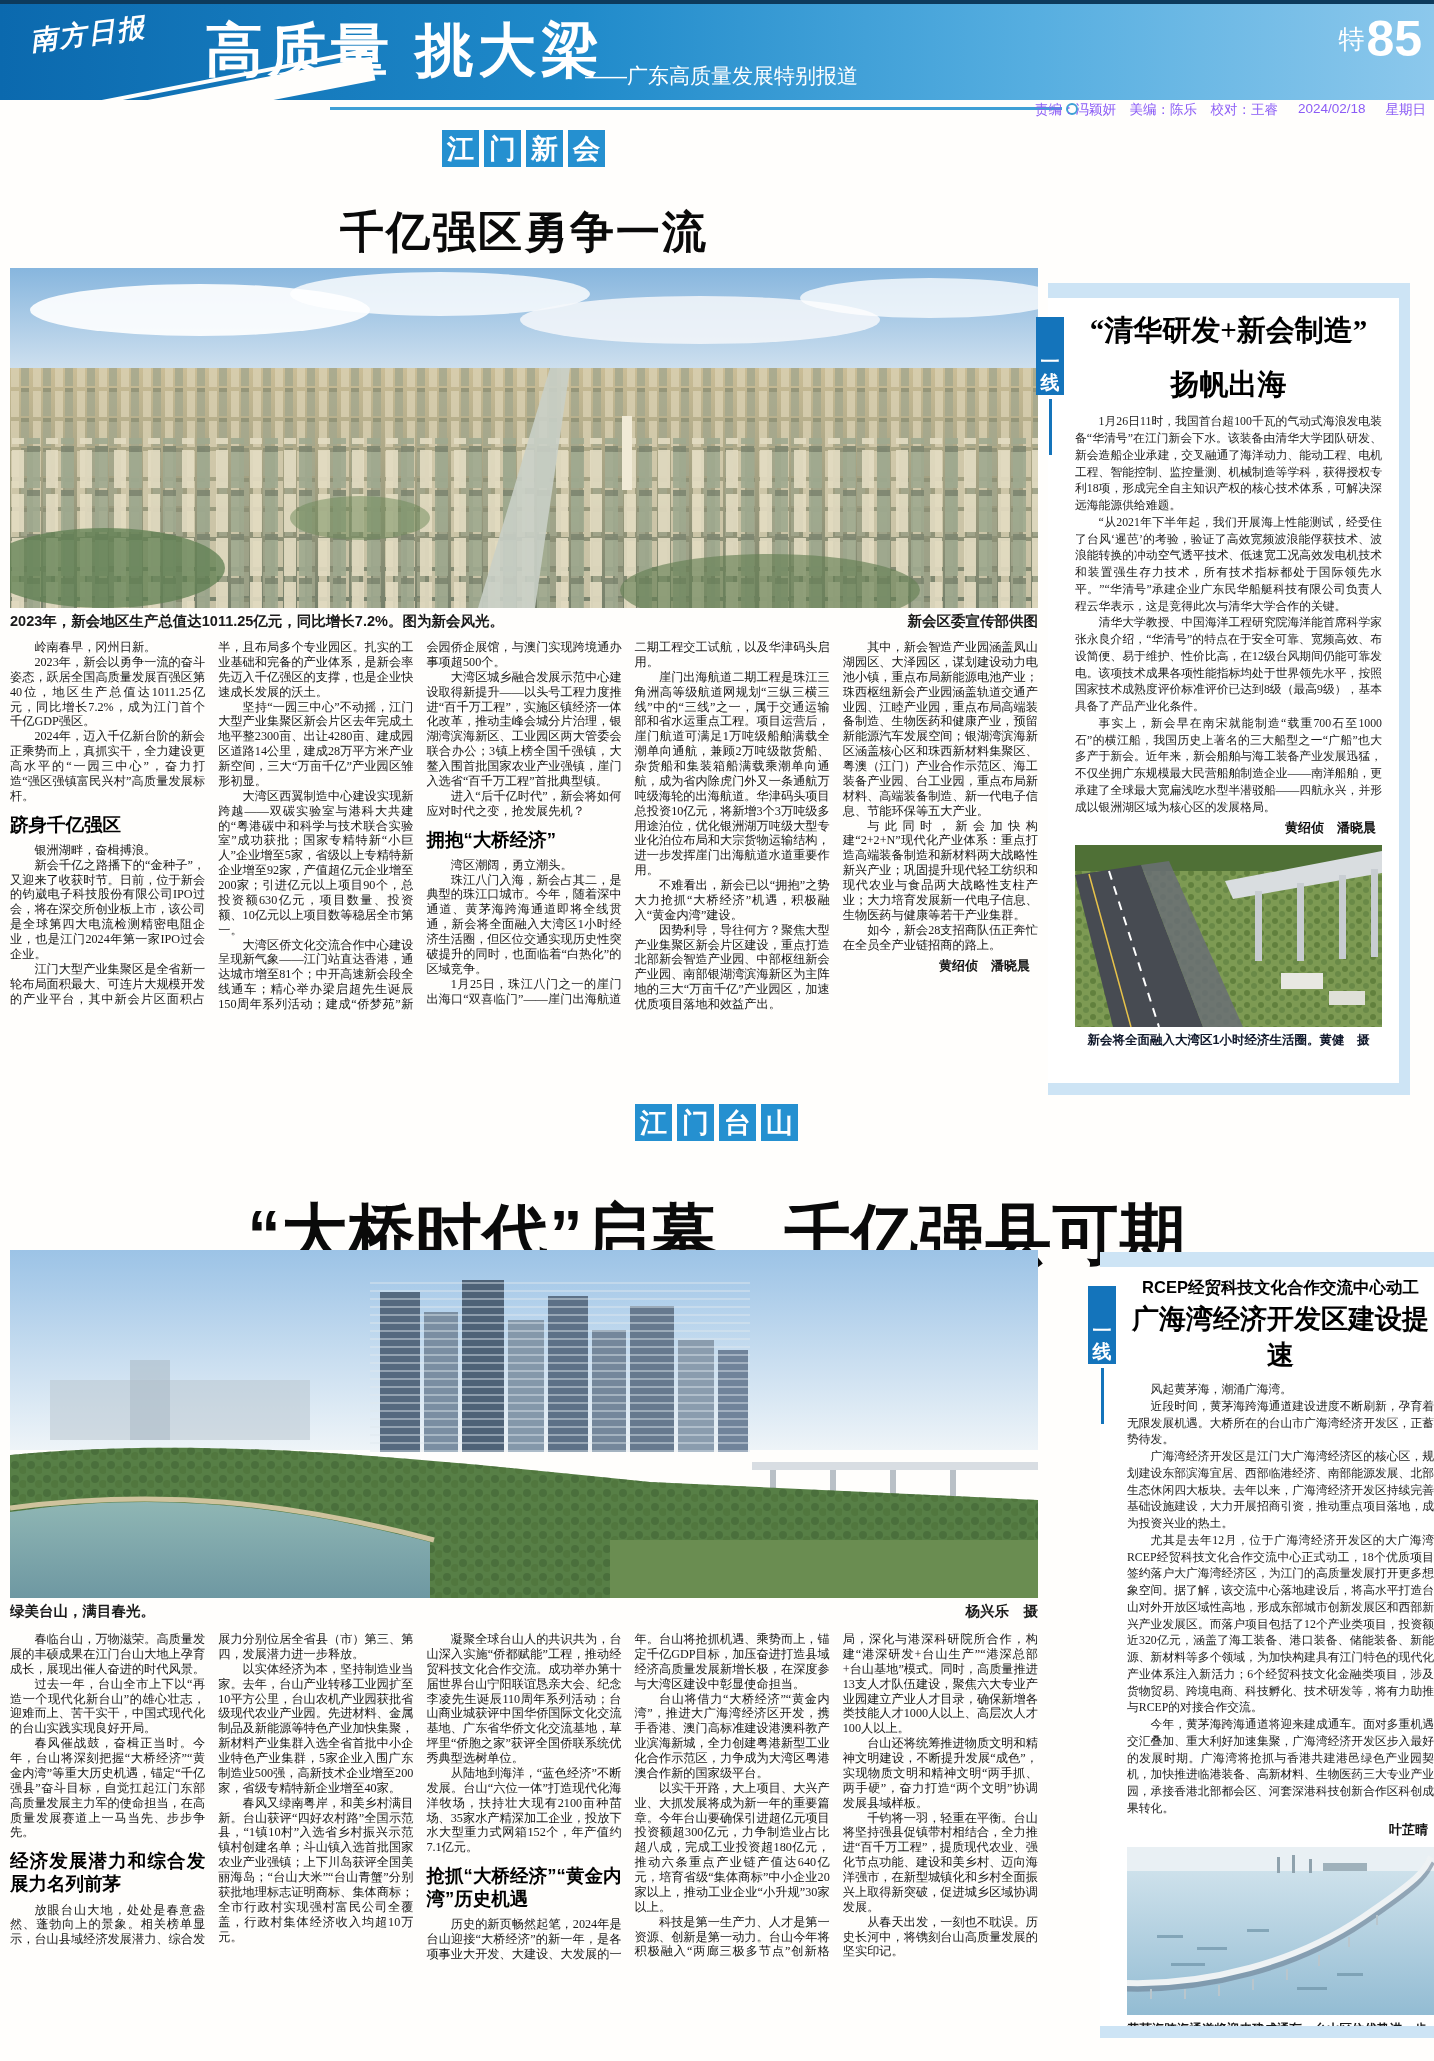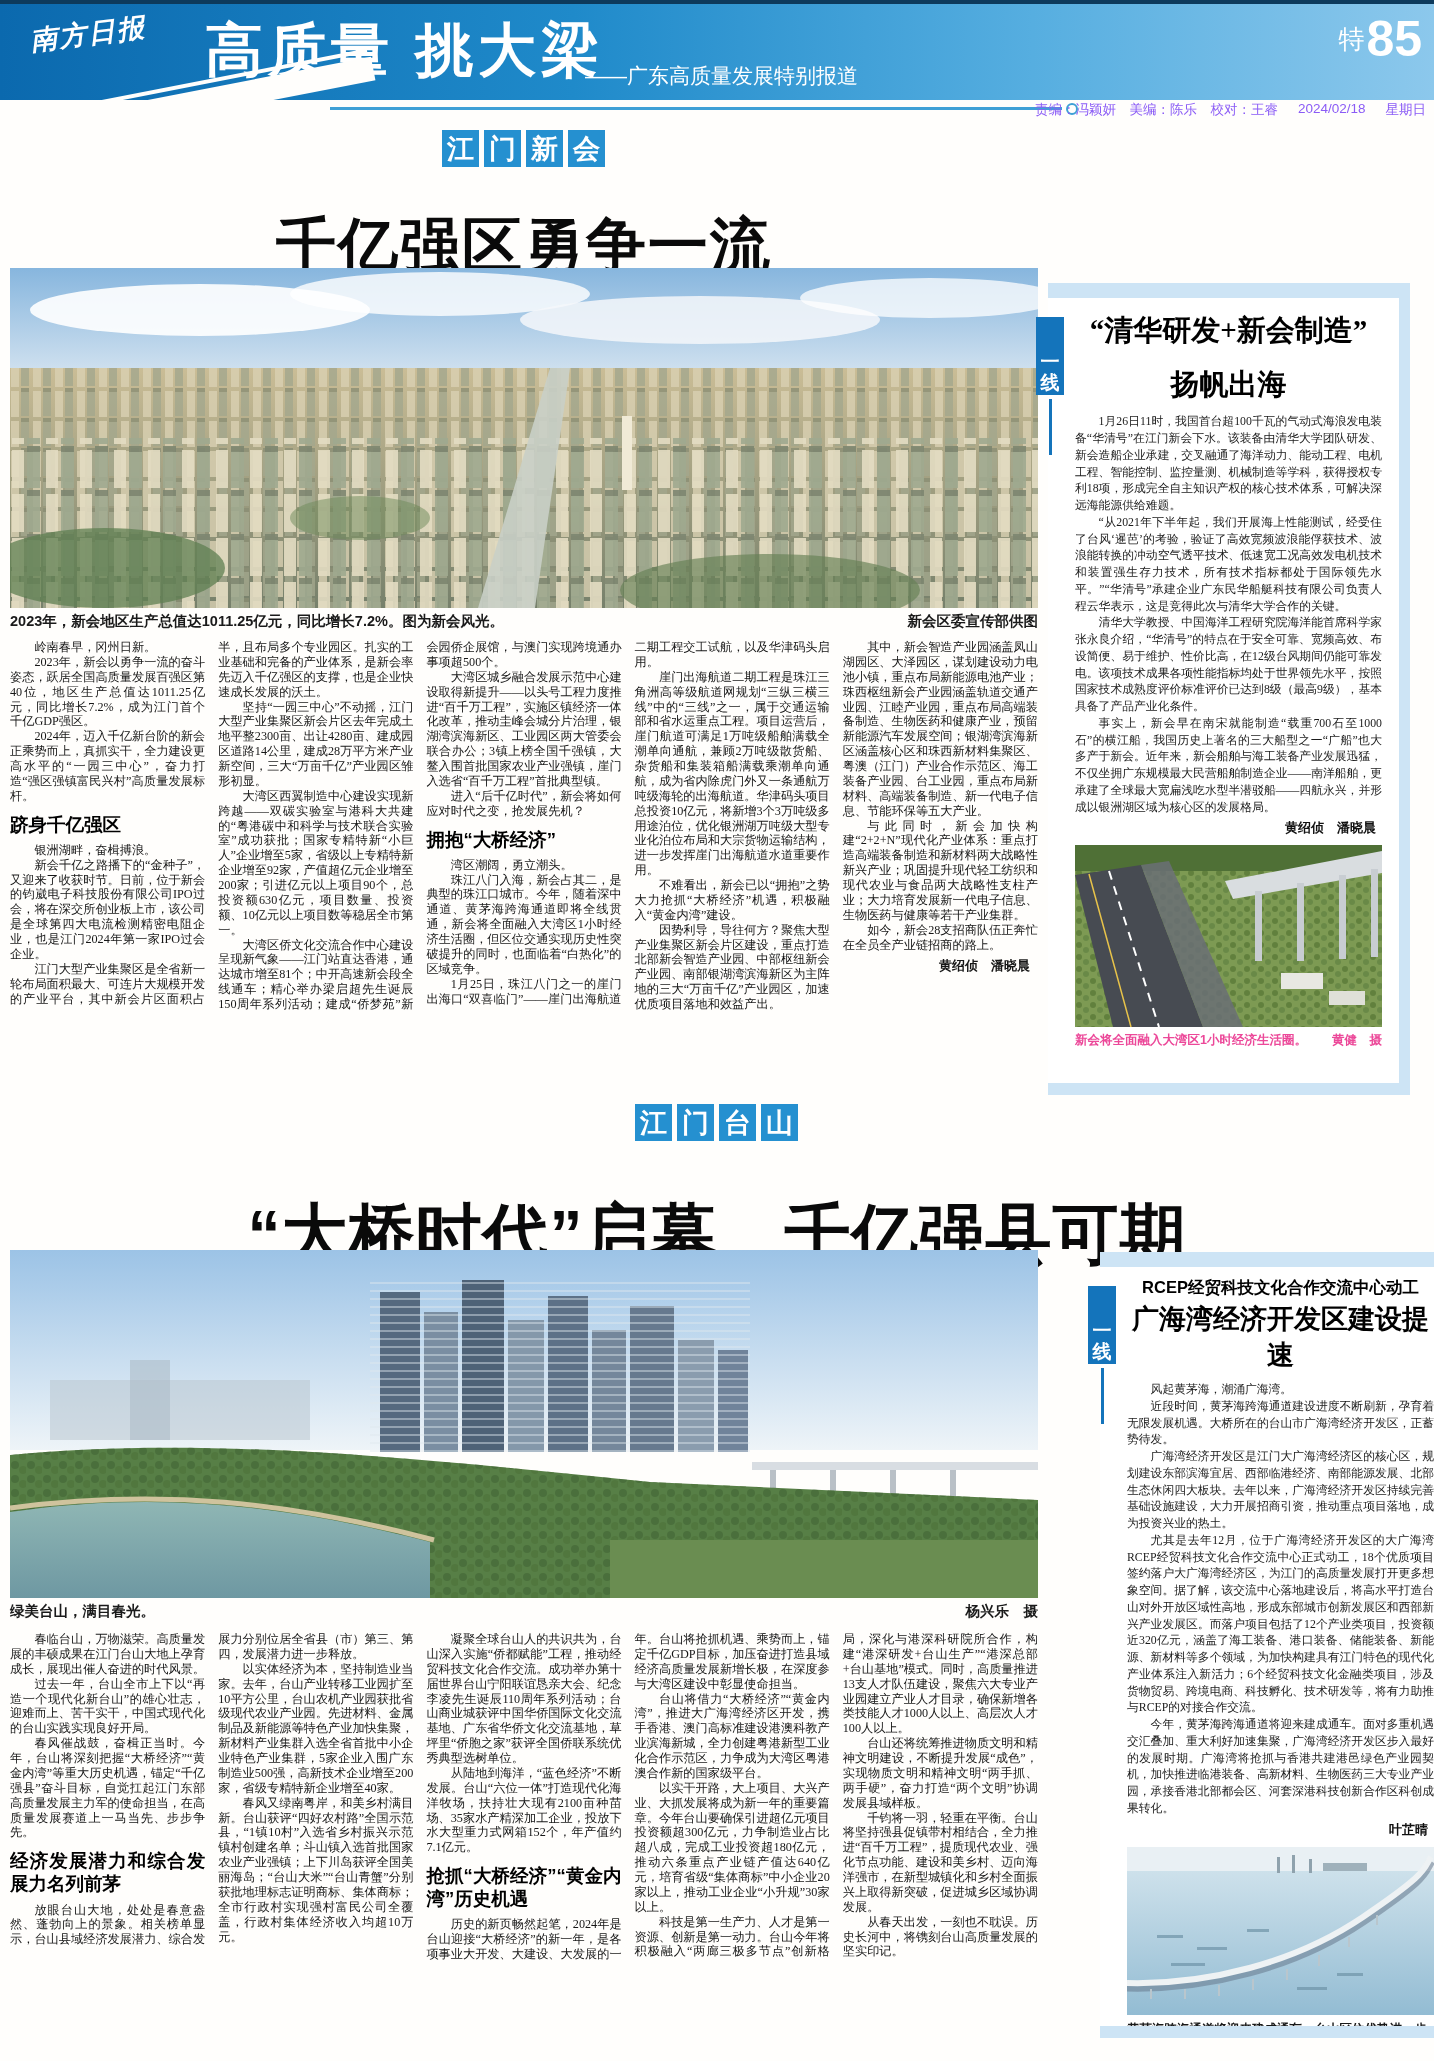--- a/index.html
+++ b/index.html
@@ -33,21 +33,21 @@
           font-family:"Liberation Sans",sans-serif;}
 
   
   .badge-row{position:absolute;display:flex;gap:5px;}
   .badge-tile{width:37px;height:37px;background:#2590d0;color:#fff;font-size:27px;font-weight:700;
           display:flex;align-items:center;justify-content:center;font-family:"Liberation Sans",sans-serif;}
   .badge1{left:442px;top:130px;}
   .badge2{left:635px;top:1104px;}
   .headline{position:absolute;text-align:center;font-weight:900;color:#0a0a0a;
           font-family:"Liberation Sans",sans-serif;}
-  .headline1{left:10px;width:1028px;top:166px;font-size:60px;letter-spacing:2px;}
+  .headline1{left:10px;width:1028px;top:174px;font-size:44px;letter-spacing:2px;}
   .headline2{left:0;width:1434px;top:1146px;font-size:66px;letter-spacing:1px;}
 
   
   .photo{position:absolute;display:block;}
   .cap-row{position:absolute;display:flex;justify-content:space-between;align-items:flex-start;
           font-size:14.5px;font-weight:600;color:#1a1a1a;font-family:"Liberation Sans",sans-serif;}
 
   
   .body-flow{position:absolute;column-gap:13px;font-size:12.2px;line-height:1.22;
           text-align:justify;overflow:hidden;color:#161616;}
@@ -75,22 +75,22 @@
   .sb-title{text-align:center;font-size:29px;font-weight:900;line-height:1.3;margin:14px 0 2px;color:#000;}
   .sb-title2{text-align:center;font-size:29px;font-weight:900;line-height:1.3;margin:16px 0 10px;color:#000;}
   .sb-kicker{text-align:center;font-size:16.5px;font-weight:800;margin:10px 0 2px;
           font-family:"Liberation Sans",sans-serif;color:#000;}
   .sb2-title{text-align:center;font-size:27px;font-weight:900;margin:2px 0 8px;color:#000;}
   .sb-body{font-size:11.8px;line-height:1.42;text-align:justify;color:#1b1b1b;}
   .sb-body .blk{margin:0;}
   .sb-byline{text-align:right;font-weight:700;font-size:13px;margin:4px 6px 6px 0;
           font-family:"Liberation Sans",sans-serif;}
   .sb-photo{display:block;margin-top:8px;}
-  .sb-cap{display:flex;justify-content:space-between;font-size:12.5px;font-weight:600;
-          font-family:"Liberation Sans",sans-serif;margin-top:5px;color:#ec4899;}
+  .sb-cap{display:flex;justify-content:center;font-size:12.5px;font-weight:600;
+          font-family:"Liberation Sans",sans-serif;margin-top:5px;color:#0f172a;}
   .sb-cap2{font-size:12.5px;font-weight:600;font-family:"Liberation Sans",sans-serif;margin-top:5px;
           color:#1a1a1a;line-height:1.5;}
 </style>
 </head>
 <body>
 
 <div class="page">
   <div class="top-edge"></div>
 
   <header class="banner">

